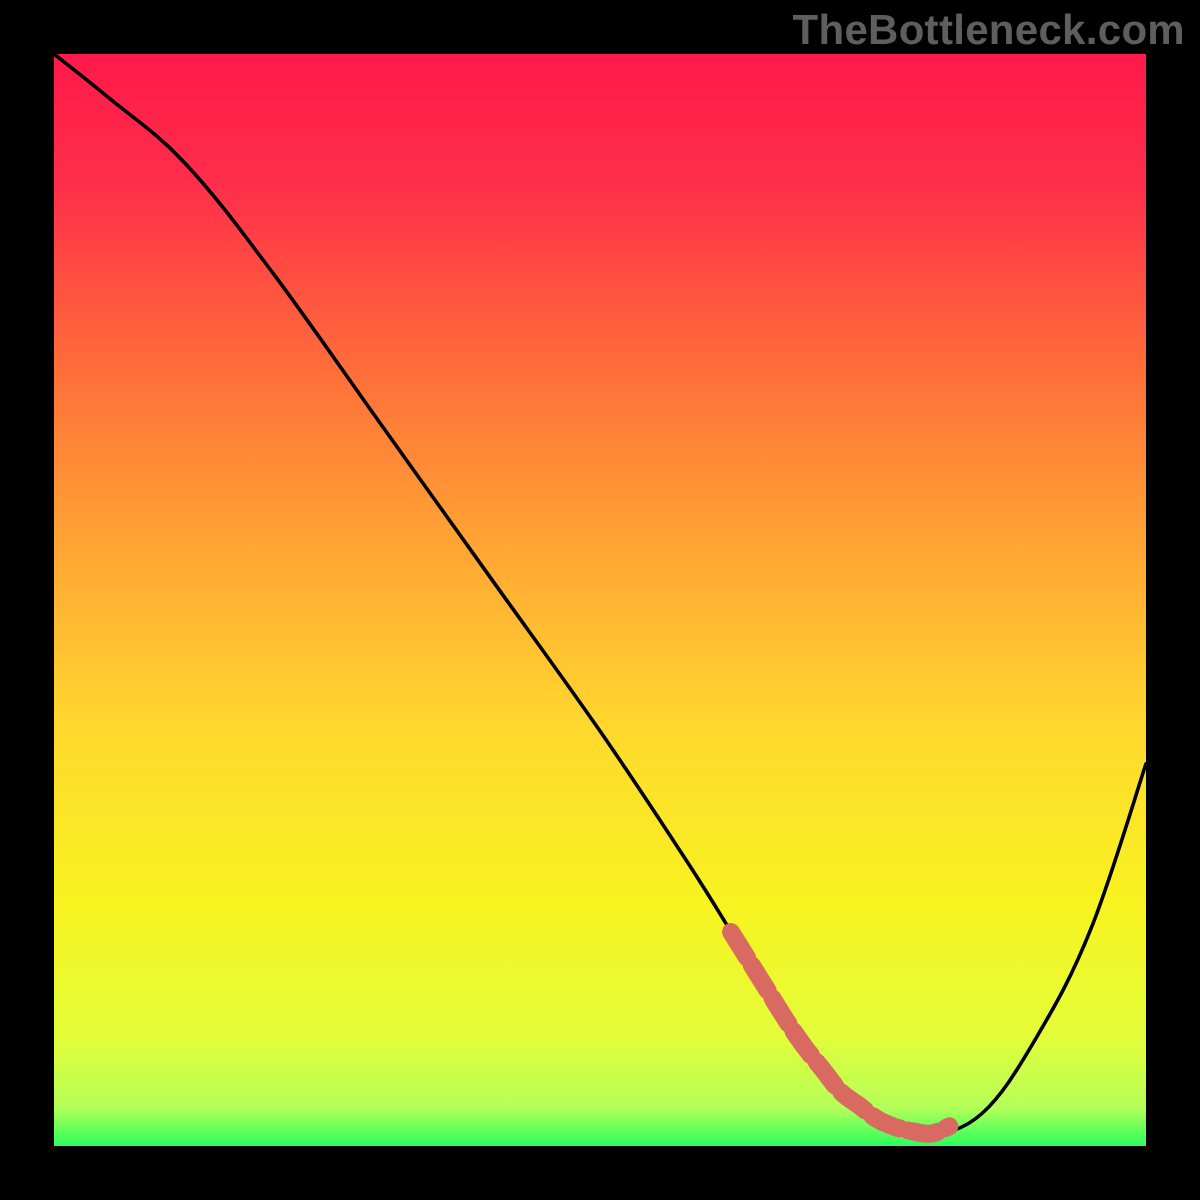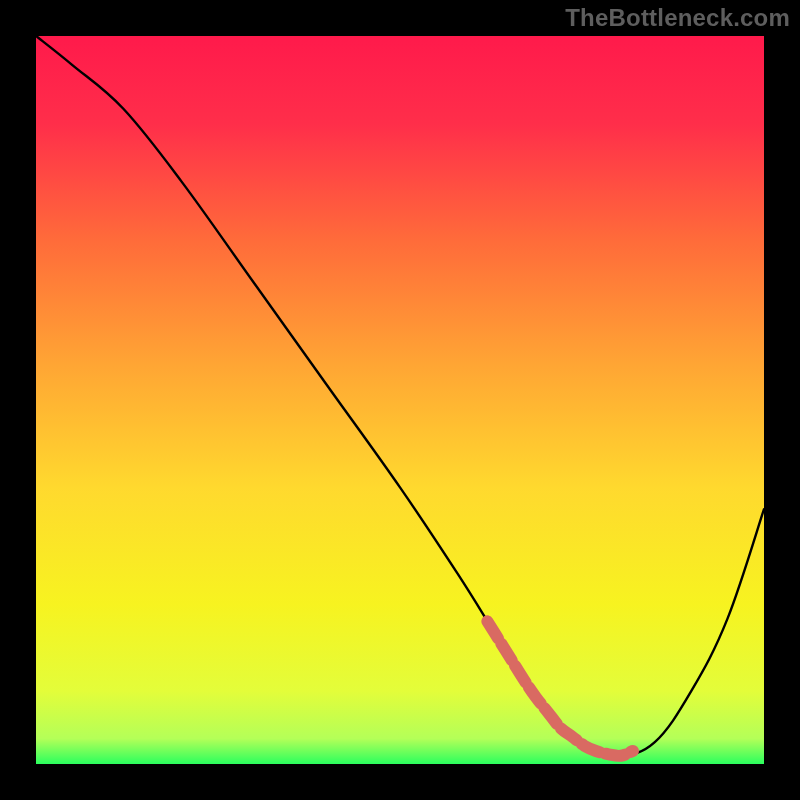--- a/index.html
+++ b/index.html
@@ -14,21 +14,21 @@
   .canvas-wrap {
     position: relative;
     width: 800px;
     height: 800px;
   }
   .watermark {
     position: absolute;
     top: 4px;
     right: 10px;
     color: #5e5e5e;
-    font-size: 24px;
+    font-size: 28px;
     font-weight: 600;
     letter-spacing: 0.2px;
     user-select: none;
   }
   svg {
     position: absolute;
     top: 0;
     left: 0;
   }
 </style>

